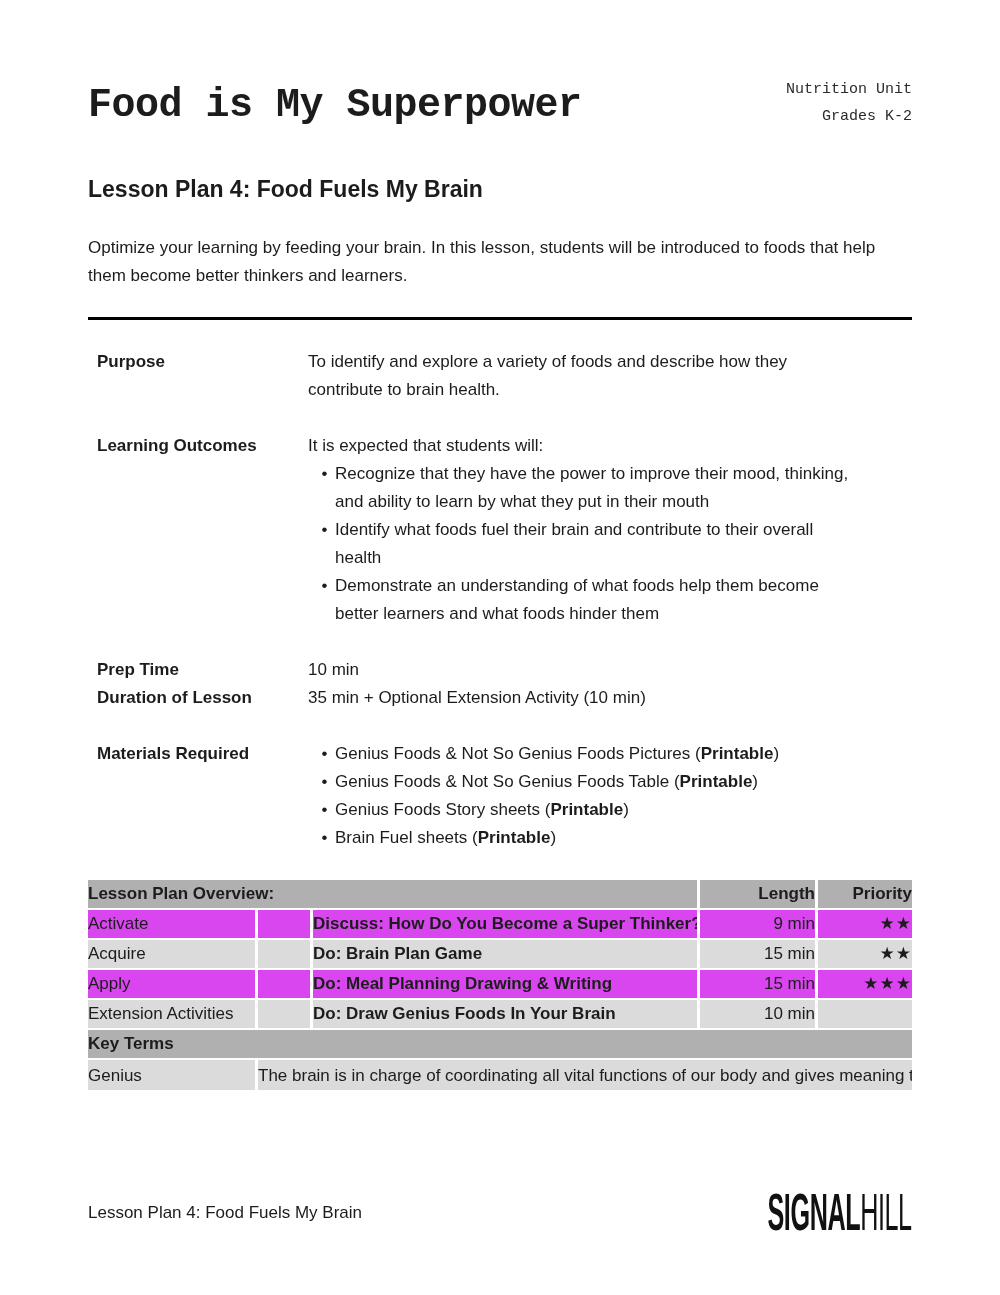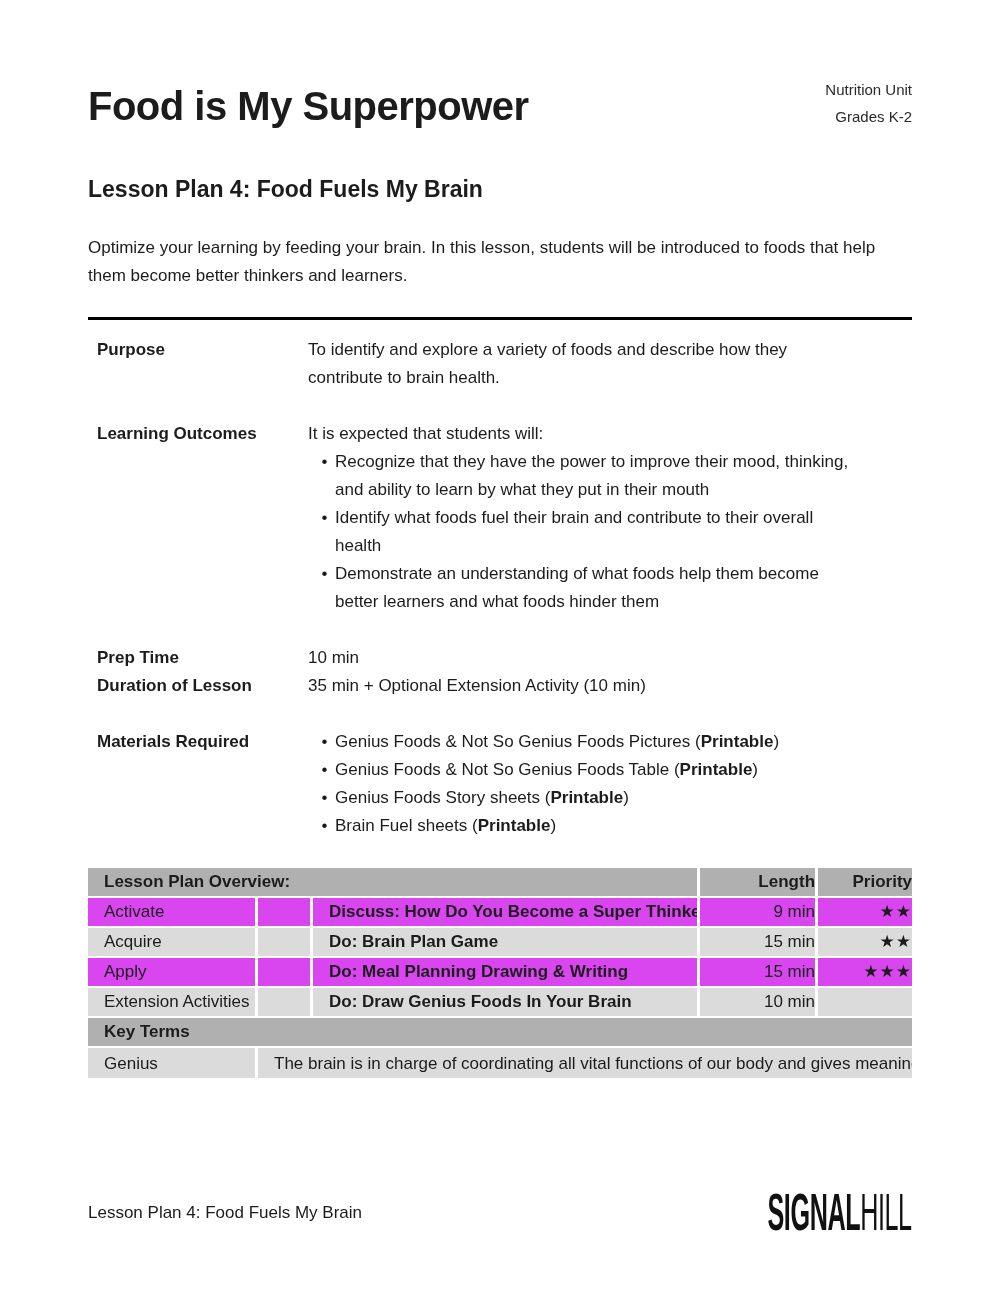--- a/index.html
+++ b/index.html
@@ -17,20 +17,21 @@
     overflow: hidden;
   }
   .inner { padding: 0 88px; }
 
   
   .doc-header {
     display: flex;
     justify-content: space-between;
     align-items: center;
     margin-top: 76px;
+    font-family: Liberation Mono, monospace;
   }
   h1.title {
     font-size: 40px;
     font-weight: 800;
     letter-spacing: -0.5px;
     line-height: 48px;
     margin-top: 6px;
   }
   .unit-info {
     text-align: right;
@@ -50,21 +51,21 @@
     line-height: 27.5px;
     max-width: 824px;
   }
   .rule {
     margin-top: 28px;
     height: 3px;
     background: #000000;
   }
 
   
-  .details { margin-top: 16px; }
+  .details { margin-top: 28px; }
   .d-row { display: flex; margin-bottom: 28px; }
   .d-row.tight { margin-bottom: 0; }
   .d-label {
     width: 220px;
     flex: 0 0 220px;
     font-weight: 700;
     padding-left: 9px;
     line-height: 28px;
   }
   .d-content {
@@ -89,21 +90,21 @@
     margin: 24px 88px 0 88px;
     width: 824px;
     border-collapse: separate;
     border-spacing: 0;
     table-layout: fixed;
     font-size: 17px;
   }
   table.overview td {
     border-right: 3px solid #ffffff;
     border-bottom: 2px solid #ffffff;
-    padding: 2px 0 3px 16px;
+    padding: 2px 0 3px 0;
     line-height: 23px;
     vertical-align: top;
     overflow: hidden;
     white-space: nowrap;
   }
   table.overview td:last-child { border-right: none; }
   tr.r-hdr td { background: #b0b0b0; font-weight: 700; }
   tr.r-gray td { background: #dbdbdb; }
   tr.r-white td { background: #d946ef; }
   td.c-stage { padding-left: 9px; }

